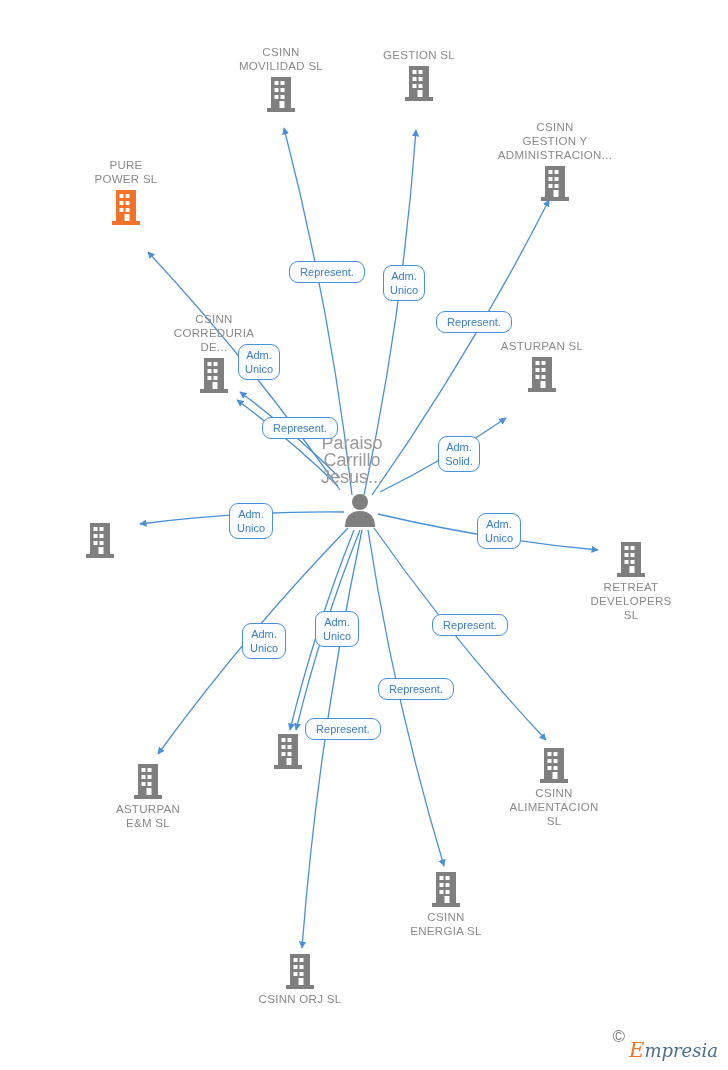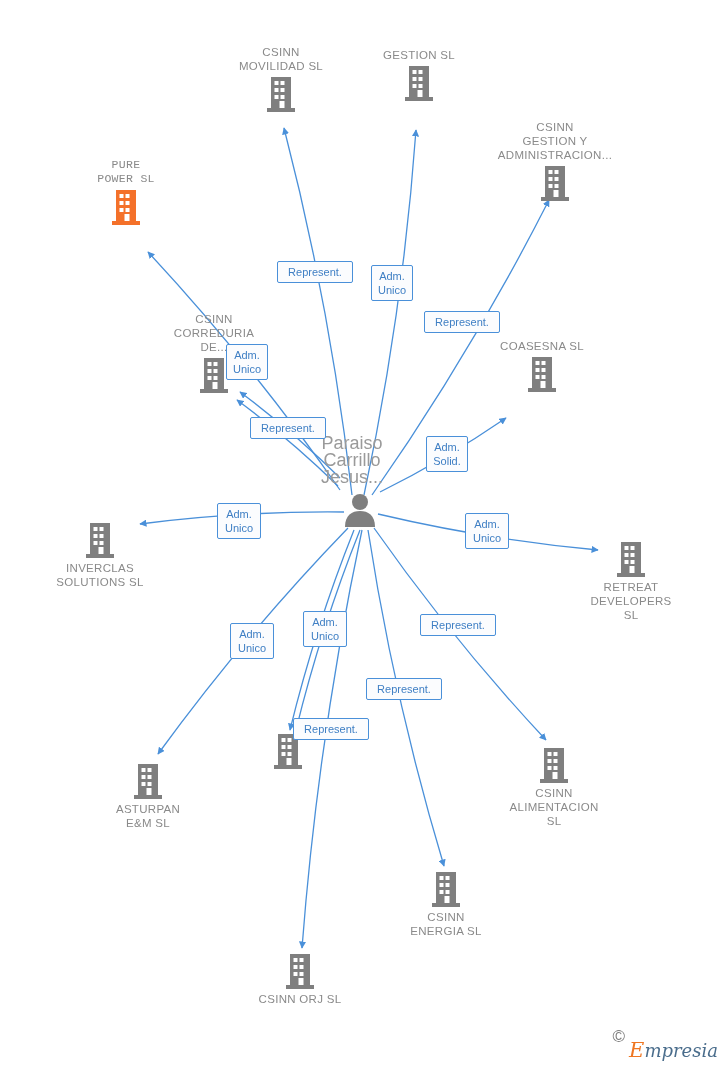--- a/index.html
+++ b/index.html
@@ -56,28 +56,29 @@
     line-height: 17px;
     color: #9a9a9a;
     white-space: pre-line;
     z-index: 2;
   }
   .badge {
     position: absolute;
     box-sizing: border-box;
     background: #fbfcfe;
     border: 1.4px solid #4a90d9;
-    border-radius: 2px;
+    border-radius: 9px;
     color: #3f7fc4;
     font-size: 11px;
     line-height: 14px;
     text-align: center;
     padding: 3px 6px 4px 6px;
     white-space: pre-line;
     z-index: 5;
+    margin-left: 12px;
   }
   .watermark {
     position: absolute;
     right: 10px;
     bottom: 8px;
     display: flex;
     align-items: center;
     gap: 4px;
     z-index: 6;
   }
@@ -166,21 +167,21 @@
             <rect x="3" y="33" width="28" height="4" fill="#7f7f7f"></rect>
             <rect x="10.5" y="6" width="4" height="4" fill="#ffffff"></rect>
             <rect x="16.5" y="6" width="4" height="4" fill="#ffffff"></rect>
             <rect x="10.5" y="13" width="4" height="4" fill="#ffffff"></rect>
             <rect x="16.5" y="13" width="4" height="4" fill="#ffffff"></rect>
             <rect x="10.5" y="20" width="4" height="4" fill="#ffffff"></rect>
             <rect x="16.5" y="20" width="4" height="4" fill="#ffffff"></rect>
             <rect x="15.5" y="26" width="5" height="7" fill="#ffffff"></rect>
           </svg></span>
       </div>
-      <div class="node label-above" style="left: 126px; top: 158px; font-family: Liberation Mono, monospace;">
+      <div class="node label-above" style="left: 126px; top: 158px;">
         <span class="node-label">PURE
 POWER  SL</span>
         <span class="glyph"><svg width="34" height="38" viewBox="0 0 34 38" xmlns="http://www.w3.org/2000/svg">
             <rect x="7" y="2" width="20" height="31" fill="#f4712a"></rect>
             <rect x="3" y="33" width="28" height="4" fill="#f4712a"></rect>
             <rect x="10.5" y="6" width="4" height="4" fill="#ffffff"></rect>
             <rect x="16.5" y="6" width="4" height="4" fill="#ffffff"></rect>
             <rect x="10.5" y="13" width="4" height="4" fill="#ffffff"></rect>
             <rect x="16.5" y="13" width="4" height="4" fill="#ffffff"></rect>
             <rect x="10.5" y="20" width="4" height="4" fill="#ffffff"></rect>
@@ -198,21 +199,21 @@
             <rect x="10.5" y="6" width="4" height="4" fill="#ffffff"></rect>
             <rect x="16.5" y="6" width="4" height="4" fill="#ffffff"></rect>
             <rect x="10.5" y="13" width="4" height="4" fill="#ffffff"></rect>
             <rect x="16.5" y="13" width="4" height="4" fill="#ffffff"></rect>
             <rect x="10.5" y="20" width="4" height="4" fill="#ffffff"></rect>
             <rect x="16.5" y="20" width="4" height="4" fill="#ffffff"></rect>
             <rect x="15.5" y="26" width="5" height="7" fill="#ffffff"></rect>
           </svg></span>
       </div>
       <div class="node label-above" style="left: 542px; top: 339px;">
-        <span class="node-label">COASESNA  SL</span>
+        <span class="node-label">ASTURPAN  SL</span>
         <span class="glyph"><svg width="34" height="38" viewBox="0 0 34 38" xmlns="http://www.w3.org/2000/svg">
             <rect x="7" y="2" width="20" height="31" fill="#7f7f7f"></rect>
             <rect x="3" y="33" width="28" height="4" fill="#7f7f7f"></rect>
             <rect x="10.5" y="6" width="4" height="4" fill="#ffffff"></rect>
             <rect x="16.5" y="6" width="4" height="4" fill="#ffffff"></rect>
             <rect x="10.5" y="13" width="4" height="4" fill="#ffffff"></rect>
             <rect x="16.5" y="13" width="4" height="4" fill="#ffffff"></rect>
             <rect x="10.5" y="20" width="4" height="4" fill="#ffffff"></rect>
             <rect x="16.5" y="20" width="4" height="4" fill="#ffffff"></rect>
             <rect x="15.5" y="26" width="5" height="7" fill="#ffffff"></rect>
@@ -223,22 +224,20 @@
             <rect x="7" y="2" width="20" height="31" fill="#7f7f7f"></rect>
             <rect x="3" y="33" width="28" height="4" fill="#7f7f7f"></rect>
             <rect x="10.5" y="6" width="4" height="4" fill="#ffffff"></rect>
             <rect x="16.5" y="6" width="4" height="4" fill="#ffffff"></rect>
             <rect x="10.5" y="13" width="4" height="4" fill="#ffffff"></rect>
             <rect x="16.5" y="13" width="4" height="4" fill="#ffffff"></rect>
             <rect x="10.5" y="20" width="4" height="4" fill="#ffffff"></rect>
             <rect x="16.5" y="20" width="4" height="4" fill="#ffffff"></rect>
             <rect x="15.5" y="26" width="5" height="7" fill="#ffffff"></rect>
           </svg></span>
-        <span class="node-label">INVERCLAS
-SOLUTIONS SL</span>
       </div>
       <div class="node label-below" style="left: 631px; top: 540px;">
         <span class="glyph"><svg width="34" height="38" viewBox="0 0 34 38" xmlns="http://www.w3.org/2000/svg">
             <rect x="7" y="2" width="20" height="31" fill="#7f7f7f"></rect>
             <rect x="3" y="33" width="28" height="4" fill="#7f7f7f"></rect>
             <rect x="10.5" y="6" width="4" height="4" fill="#ffffff"></rect>
             <rect x="16.5" y="6" width="4" height="4" fill="#ffffff"></rect>
             <rect x="10.5" y="13" width="4" height="4" fill="#ffffff"></rect>
             <rect x="16.5" y="13" width="4" height="4" fill="#ffffff"></rect>
             <rect x="10.5" y="20" width="4" height="4" fill="#ffffff"></rect>

